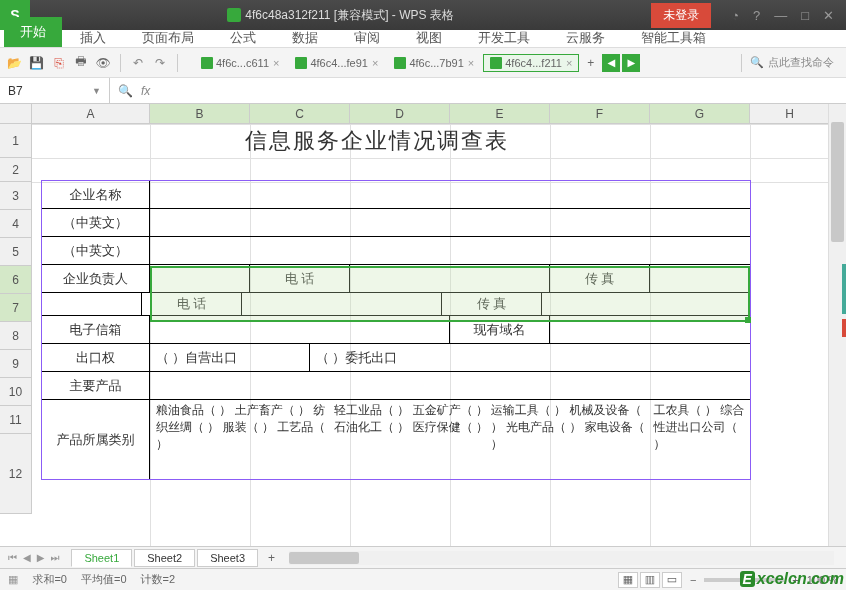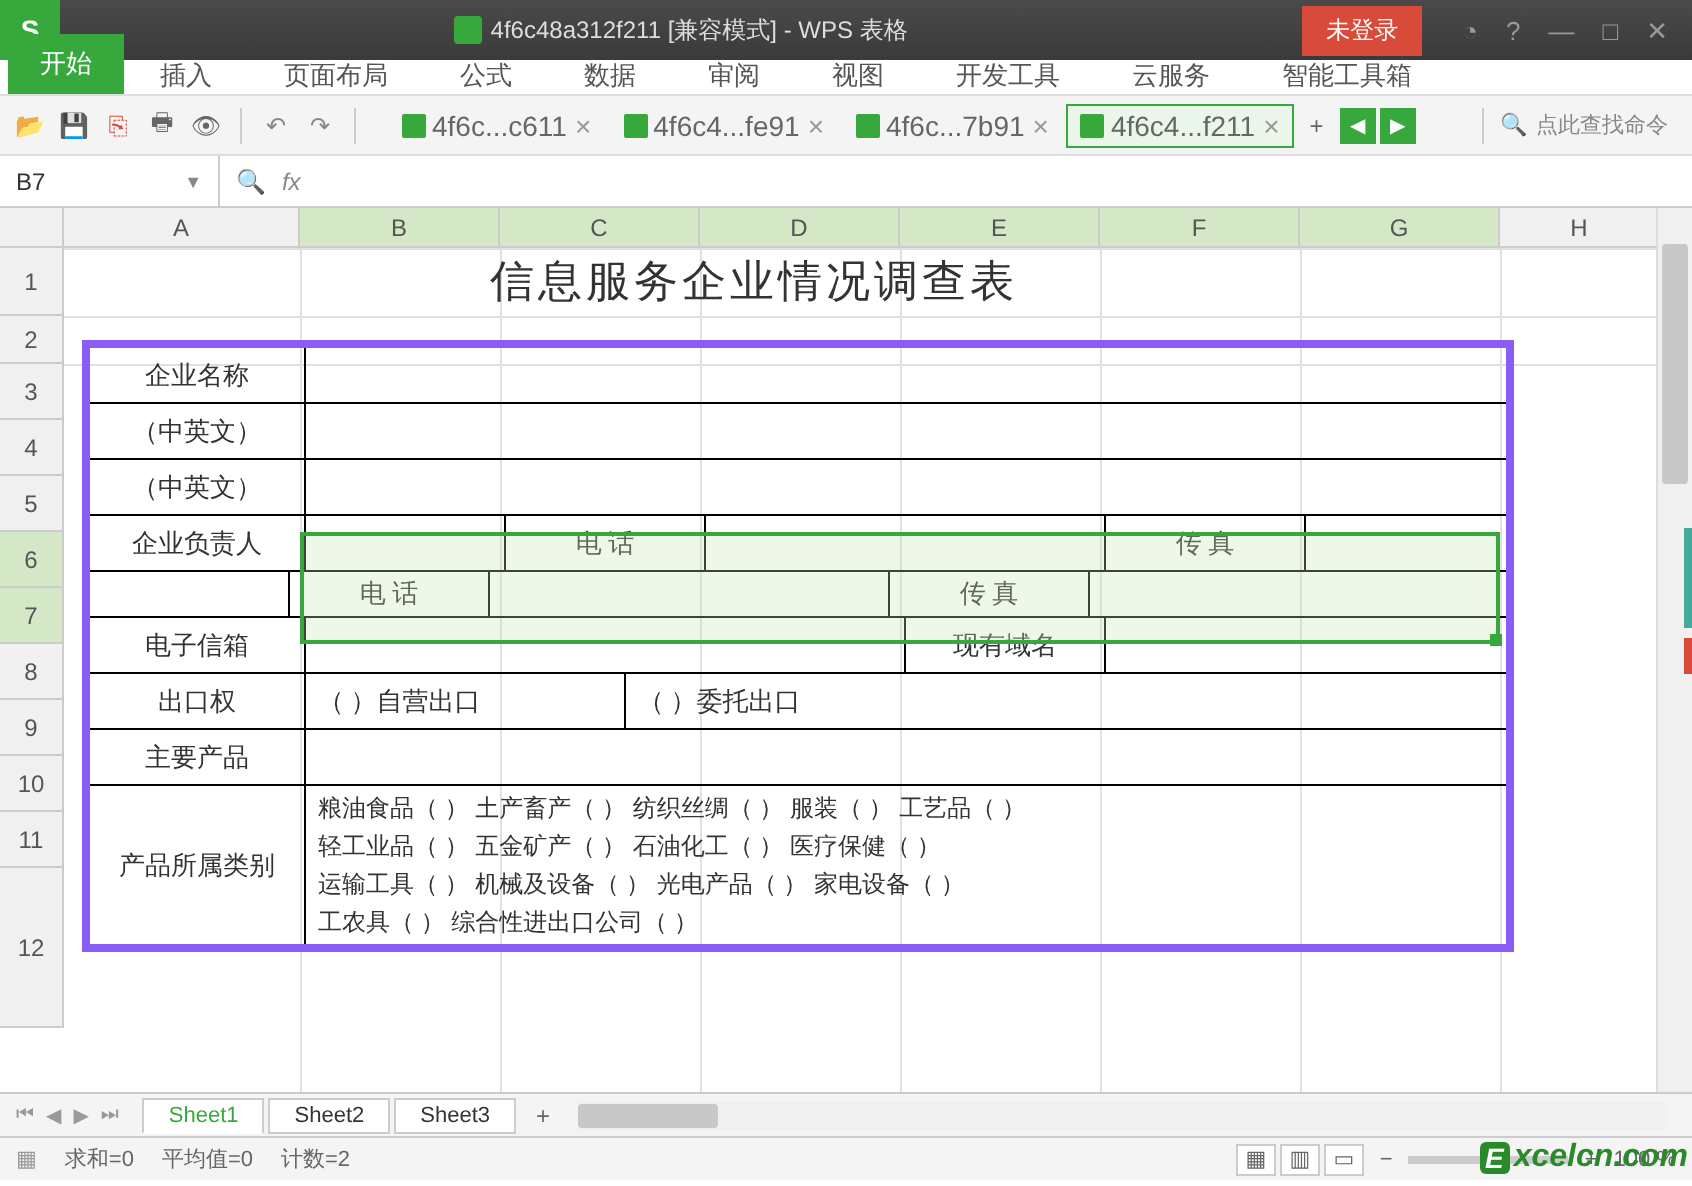--- a/index.html
+++ b/index.html
@@ -11,21 +11,21 @@
 .login-btn{background:#d84a3a;color:#ffffff;padding:4px 12px;margin-right:8px;font-size:12px}
 .win-btns{display:flex;gap:14px;padding:0 12px;color:#999}
 .win-btns span{cursor:pointer;font-size:13px}
 .menubar{height:18px;background:#fff;border-bottom:1px solid #ddd;display:flex;align-items:flex-end;padding-left:4px}
 .menu-start{background:#37a93c;color:#fff;padding:6px 16px;font-size:13px;height:30px;display:flex;align-items:center}
 .menu-item{padding:0 18px;color:#555;font-size:13px;cursor:pointer}
 .toolbar{height:30px;background:#f4f4f4;border-bottom:1px solid #ddd;display:flex;align-items:center;padding:0 6px;gap:4px}
 .tb-icon{width:18px;height:18px;display:inline-flex;align-items:center;justify-content:center;border-radius:2px;cursor:pointer}
 .tb-sep{width:1px;height:18px;background:#ccc;margin:0 4px}
 .doc-tabs{display:flex;align-items:center;gap:2px;margin-left:8px;flex:1}
-.doc-tab{display:flex;align-items:center;padding:2px 6px;border:1px solid transparent;font-size:14px;color:#666;cursor:pointer}
+.doc-tab{display:flex;align-items:center;padding:2px 6px;border:1px solid transparent;font-size:11px;color:#666;cursor:pointer}
 .doc-tab.active{border:1px solid #37a93c;background:#eaf6ea}
 .doc-tab .di{width:12px;height:12px;background:#37a93c;margin-right:3px;border-radius:1px}
 .doc-tab .cl{margin-left:4px;color:#999}
 .tab-add{padding:2px 6px;color:#666;cursor:pointer}
 .nav-arr{width:18px;height:18px;background:#37a93c;color:#fff;display:flex;align-items:center;justify-content:center;font-size:10px;cursor:pointer}
 .search-area{display:flex;align-items:center;gap:4px;color:#888;font-size:11px;padding-right:6px}
 .formula-bar{height:26px;border-bottom:1px solid #ccc;display:flex;align-items:center;background:#fff}
 .name-box{width:110px;border-right:1px solid #ccc;padding:3px 8px;font-size:12px;display:flex;align-items:center;justify-content:space-between;height:100%}
 .name-box .dd{color:#888;font-size:9px}
 .fx-area{display:flex;align-items:center;gap:8px;padding:0 8px;color:#888}
@@ -33,21 +33,21 @@
 .corner{width:32px;height:20px;background:#f0f0f0;border-right:1px solid #ccc;border-bottom:1px solid #ccc;position:absolute;left:0;top:0}
 .col-hdrs{position:absolute;left:32px;top:0;height:20px;display:flex}
 .col-hdr{border-right:1px solid #ccc;border-bottom:1px solid #ccc;background:#f0f0f0;display:flex;align-items:center;justify-content:center;font-size:12px;color:#555;height:20px}
 .col-hdr.sel{background:#d4e8c8}
 .row-hdrs{position:absolute;left:0;top:20px;width:32px}
 .row-hdr{border-right:1px solid #ccc;border-bottom:1px solid #ccc;background:#f0f0f0;display:flex;align-items:center;justify-content:center;font-size:12px;color:#555}
 .row-hdr.sel{background:#d4e8c8}
 .grid{position:absolute;left:32px;top:20px;right:18px;bottom:0;background:#fff}
 .gl{position:absolute;background:#e0e0e0}
 .title-cell{position:absolute;left:0;top:0;width:690px;height:34px;display:flex;align-items:center;justify-content:center;font-size:22px;font-family:SimSun;letter-spacing:2px}
-.tbl{position:absolute;left:9px;top:46px;border:4px solid #8b5cf6}
+.tbl{position:absolute;left:9px;top:56px;border:1px solid #8b5cf6}
 .tr{display:flex;border-bottom:1px solid #000}
 .tr:last-child{border-bottom:none}
 .td{border-right:1px solid #000;display:flex;align-items:center;justify-content:center;font-size:13px;font-family:SimSun;padding:2px}
 .td:last-child{border-right:none}
 .td.lj{justify-content:flex-start;padding-left:6px}
 .selection{position:absolute;border:2px solid #37a93c;background:rgba(200,230,180,.3);pointer-events:none}
 .sel-handle{position:absolute;right:-3px;bottom:-3px;width:6px;height:6px;background:#37a93c}
 .vscroll{position:absolute;right:0;top:0;width:18px;bottom:0;background:#f0f0f0;border-left:1px solid #ddd}
 .vthumb{position:absolute;top:18px;left:2px;right:2px;height:120px;background:#c8c8c8;border-radius:2px}
 .color-bar{position:absolute;right:-4px;top:160px;width:8px;height:50px;background:linear-gradient(#4a9,#4a9)}
@@ -230,21 +230,21 @@
           <div class="td" style="width:108px;height:27px">出口权</div>
           <div class="td lj" style="width:160px">（  ）自营出口</div>
           <div class="td lj" style="width:420px;border-left:none">（  ）委托出口</div>
         </div>
       <div class="tr">
           <div class="td" style="width:108px;height:27px">主要产品</div>
           <div class="td" style="width:600px"></div>
         </div>
       <div class="tr">
         <div class="td" style="width:108px;height:79px">产品所属类别</div>
-        <div class="td lj" style="width:600px;height:79px;flex-direction:column;align-items:flex-start;justify-content:center;gap:2px;font-size:12px">
+        <div class="td lj" style="width:600px;height:79px;flex-direction:row;align-items:flex-start;justify-content:center;gap:2px;font-size:12px">
           <div>粮油食品（   ）   土产畜产（   ）   纺织丝绸（   ）   服装（   ）   工艺品（   ）</div>
           <div>轻工业品（   ）   五金矿产（   ）   石油化工（   ）   医疗保健（   ）</div>
           <div>运输工具（   ）   机械及设备（   ）   光电产品（   ）   家电设备（   ）</div>
           <div>工农具（   ）   综合性进出口公司（   ）</div>
         </div>
       </div>
     </div>
 
     <div class="selection" style="left:118px;top:142px;width:600px;height:56px">
       <div class="sel-handle"></div>

